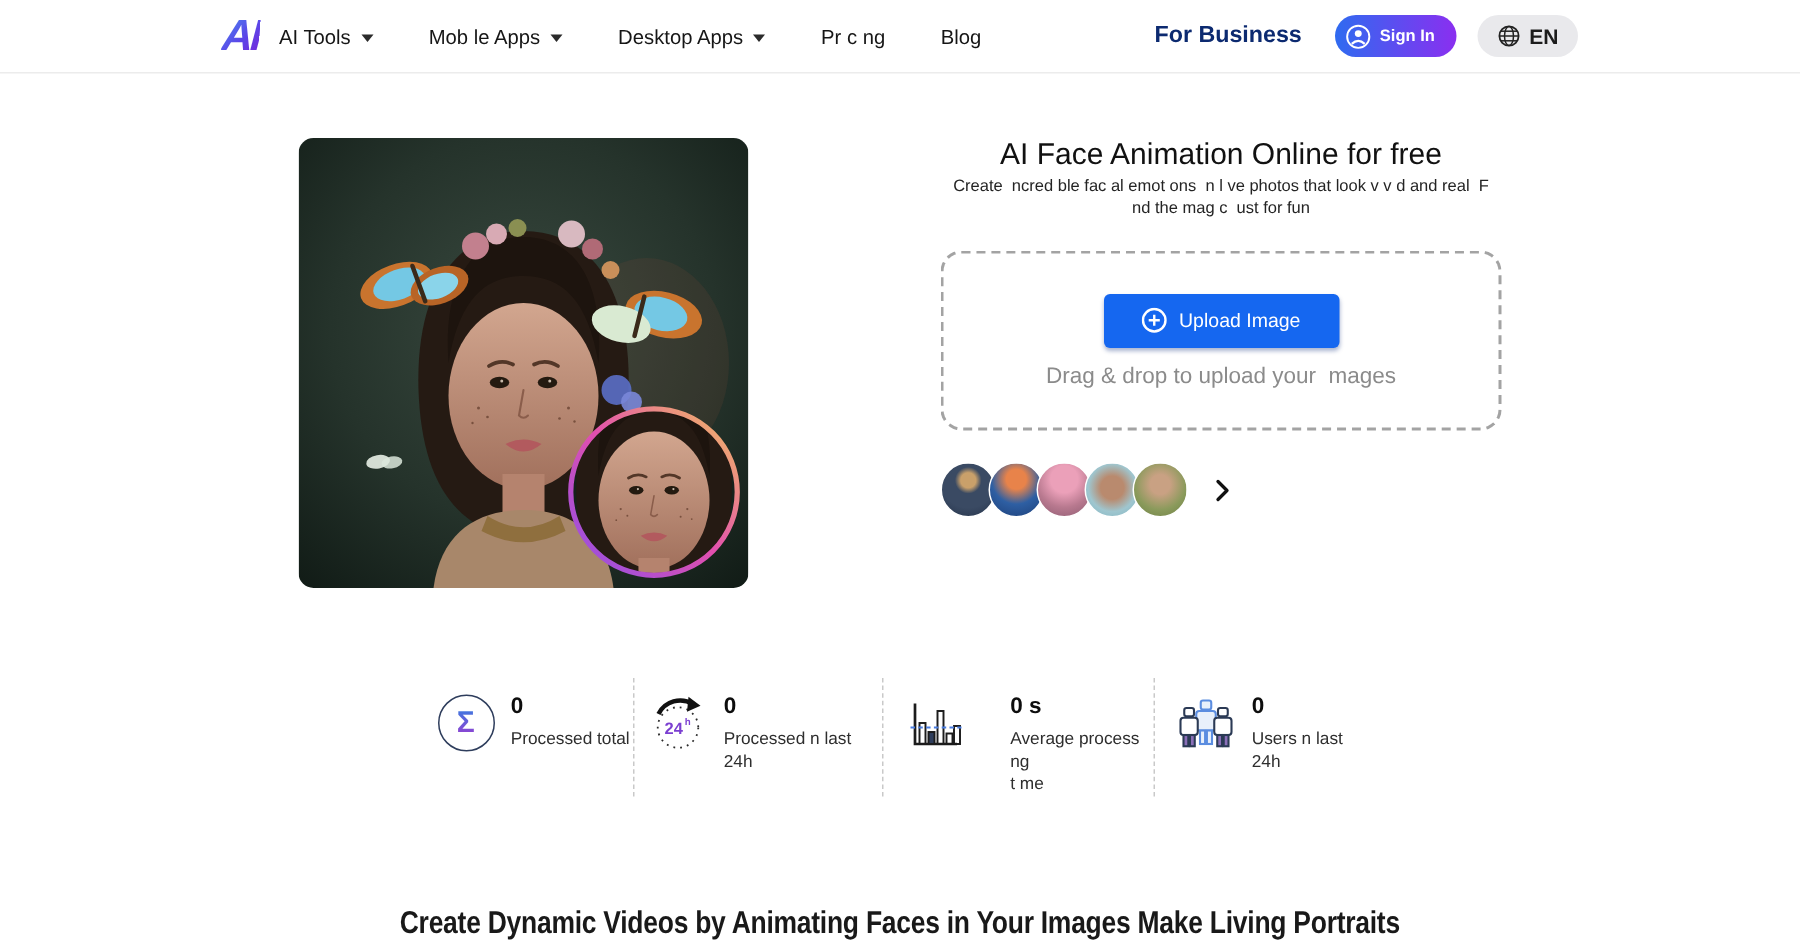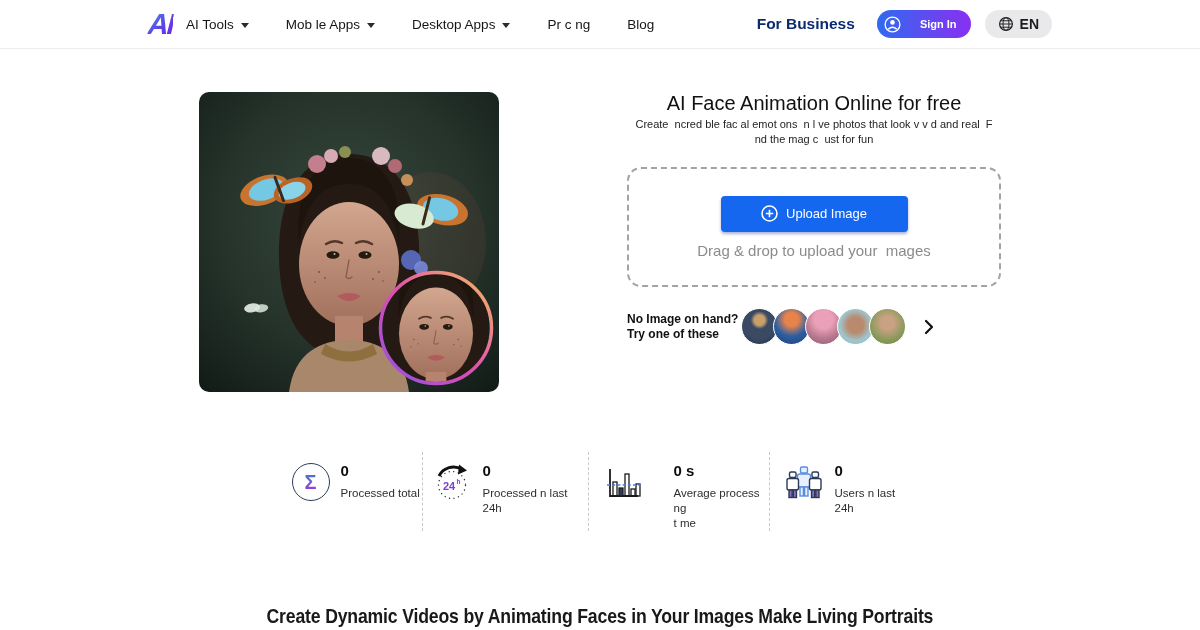--- a/index.html
+++ b/index.html
@@ -15,37 +15,37 @@
           background:linear-gradient(135deg,#4a8af0 0%,#5b46e8 55%,#7a22d8 100%);
           -webkit-background-clip:text; background-clip:text; color:transparent;
           transform:skewX(-4deg); line-height:1; cursor:pointer; }
   .nav-links { display:flex; align-items:center; gap:37px; margin-left:13px; }
   .nav-link { display:flex; align-items:center; font-size:13.5px; color:#161616; cursor:pointer; }
   .caret { width:0; height:0; border-left:4px solid transparent; border-right:4px solid transparent;
            border-top:5px solid #2b2b2b; display:inline-block; margin-left:7px; margin-top:2px; }
   .nav-right { margin-left:auto; display:flex; align-items:center; gap:14px; }
   .for-business { font-size:15.5px; font-weight:bold; color:#0c2a70; cursor:pointer; margin-right:8px;padding-left:39px; }
   .signin-btn { height:28px; border-radius:999px; border:none; cursor:pointer;
-                display:flex; align-items:center; gap:19px; padding:0 14px 0 7px;
+                display:flex; align-items:center; gap:6px; padding:0 14px 0 7px;
                 background:linear-gradient(90deg,#2f6bf0 0%,#8a2ff0 100%);
                 color:#fff; font-size:11px; font-weight:bold; font-family:inherit; }
   .lang-pill { height:28px; border-radius:999px; background:#e9e9ec; border:none; cursor:pointer;
                display:flex; align-items:center; gap:6px; padding:0 13px;
                color:#1c1c1c; font-size:14px; font-weight:bold; font-family:inherit; }
 
   
   .hero-image { position:absolute; left:199px; top:92px; width:300px; height:300px;
                 border-radius:10px; overflow:hidden; }
   .hero-col { position:absolute; left:627px; top:92px; width:374px; }
   .hero-title { font-size:20px; font-weight:normal; color:#111; text-align:center; }
   .hero-sub { margin-top:2px; font-size:11px; line-height:15px; color:#242424;
               text-align:center; white-space:pre-wrap; padding:0 4px; }
   .dropzone { margin-top:20px; height:120px; border:2px dashed #a3a3a3; border-radius:14px;
               display:flex; flex-direction:column; align-items:center; justify-content:center; }
-  .upload-btn { width:187px; height:36px; background:#1567f0; border:none; border-radius:4px;
+  .upload-btn { width:157px; height:36px; background:#1567f0; border:none; border-radius:4px;
                 color:#fff; font-size:13px; font-family:inherit; cursor:pointer;
                 display:flex; align-items:center; justify-content:center; gap:8px;
                 box-shadow:0 2px 3px rgba(10,40,120,.35); }
   .drop-hint { margin-top:10px; font-size:15px; color:#8b8b8b; white-space:pre; }
   .samples-row { margin-top:21px; display:flex; align-items:center; }
   .no-image-text { font-size:12px; font-weight:bold; color:#111; line-height:15px; width:114px; }
   .avatars { display:flex; align-items:center; }
   .avatar { width:37px; height:37px; border-radius:50%; border:1.5px solid #fff;
             margin-left:-5px; cursor:pointer; flex:none; }
   .avatar:first-child { margin-left:0; }
@@ -228,24 +228,20 @@
               <line x1="8.5" y1="4.8" x2="8.5" y2="12.2" stroke="#fff" stroke-width="1.6"></line>
               <line x1="4.8" y1="8.5" x2="12.2" y2="8.5" stroke="#fff" stroke-width="1.6"></line>
             </svg>
         </span>
         <span>Upload Image</span>
       </button>
       <div class="drop-hint">Drag &amp; drop to upload your  mages</div>
     </div>
 
     <div class="samples-row">
-      <div class="no-image-text">
-        <div>No Image on hand?</div>
-        <div>Try one of these</div>
-      </div>
       <div class="avatars">
         <div class="avatar av1" title="Blonde woman on dark blue background"></div>
         <div class="avatar av2" title="Orange-haired fantasy character on blue background"></div>
         <div class="avatar av3" title="Pink-haired woman"></div>
         <div class="avatar av4" title="Man portrait on light blue background"></div>
         <div class="avatar av5" title="Brunette woman outdoors"></div>
       </div>
       <button class="samples-next">
         <span style="display:flex;">
           <svg width="12" height="16" viewBox="0 0 12 16">

